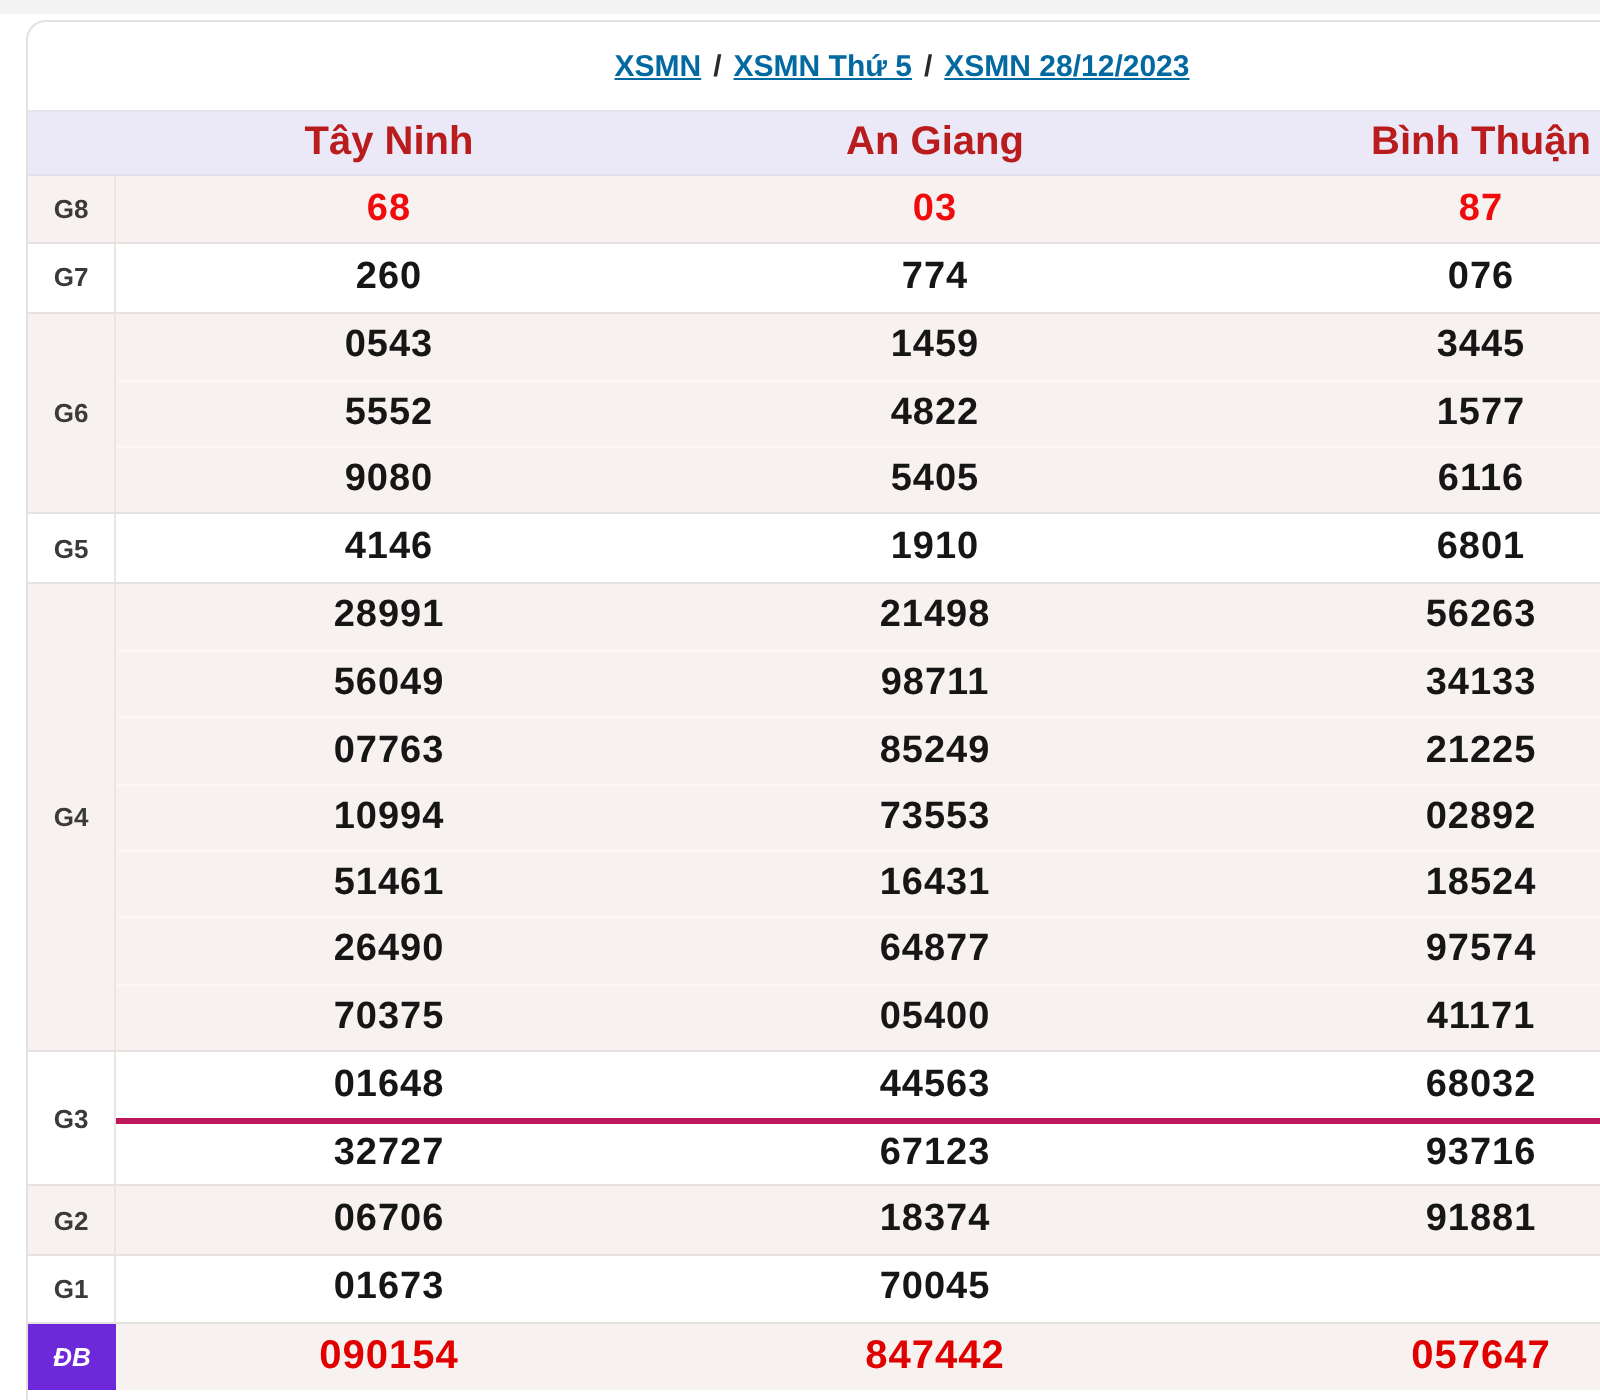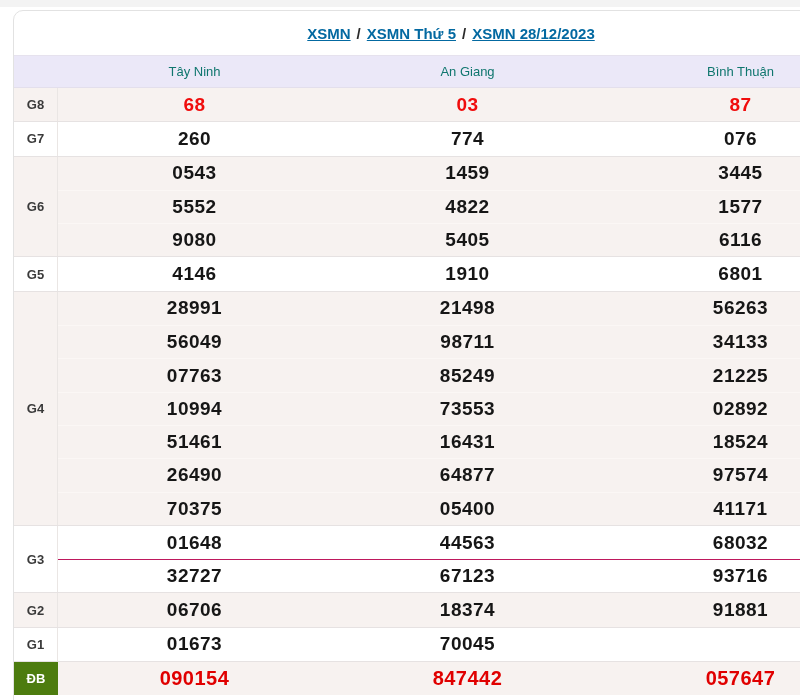--- a/index.html
+++ b/index.html
@@ -9,34 +9,34 @@
   .card { position:absolute; left:13px; top:10px; width:876px; min-height:700px;
     background:#fff; border:1px solid #e2e2e2; border-radius:10px 10px 0 0; overflow:hidden; }
   .breadcrumb-row { height:44px; display:flex; align-items:center; justify-content:center;
     font-size:15px; font-weight:bold; }
   .bc-link { color:#0369a1; text-decoration:underline; cursor:pointer; margin:17px 2px; }
   .bc-sep { color:#2a2a2a; margin:0 4px; text-decoration:none; }
   .header-row { display:flex; height:33px; background:#ebe8f8; border-top:1px solid #e6e2ee;
     border-bottom:1px solid #e3dfec; }
   .hlabel { width:44px; }
   .hcell { width:273px; display:flex; align-items:center; justify-content:center;
-    color:#0f766e; font-weight:normal; font-size:13px; }
+    color:#b91c1c; font-weight:bold; font-size:20px; }
   .prow { display:flex; }
   .prow + .prow { border-top:1px solid #e6e2e2; }
   .prow.tint { background:#f7f2f0; }
   .prow.white { background:#ffffff; }
   .plabel { width:44px; display:flex; align-items:center; justify-content:center;
     font-size:13px; font-weight:bold; color:#3a3a3a; border-right:1px solid #eae6e4; }
   .vcol { width:273px; display:flex; flex-direction:column; }
   .vcell { height:33.3px; display:flex; align-items:center; justify-content:center;
     font-size:19px; font-weight:bold; color:#161616; letter-spacing:0.5px; }
   .tint .vcell + .vcell { border-top:1px solid #fbf7f5; }
-  .white .vcell + .vcell { border-top:1px solid #be185d; }
+  .white .vcell + .vcell { border-top:3px solid #be185d; }
   .hl .vcell { color:#f00c0c; }
-  .special .plabel { background:#4d7c0f; color:#fff; border-right:none; }
+  .special .plabel { background:#6d28d9; color:#fff; border-right:none;font-style:italic; }
   .special .vcell { color:#e00000; font-size:20px; }
   .footer-pad { height:20px; background:#fff; }
 </style>
 </head>
 <body>
 
 <div class="top-strip"></div>
 
 <div class="card">
   <div class="breadcrumb-row">

